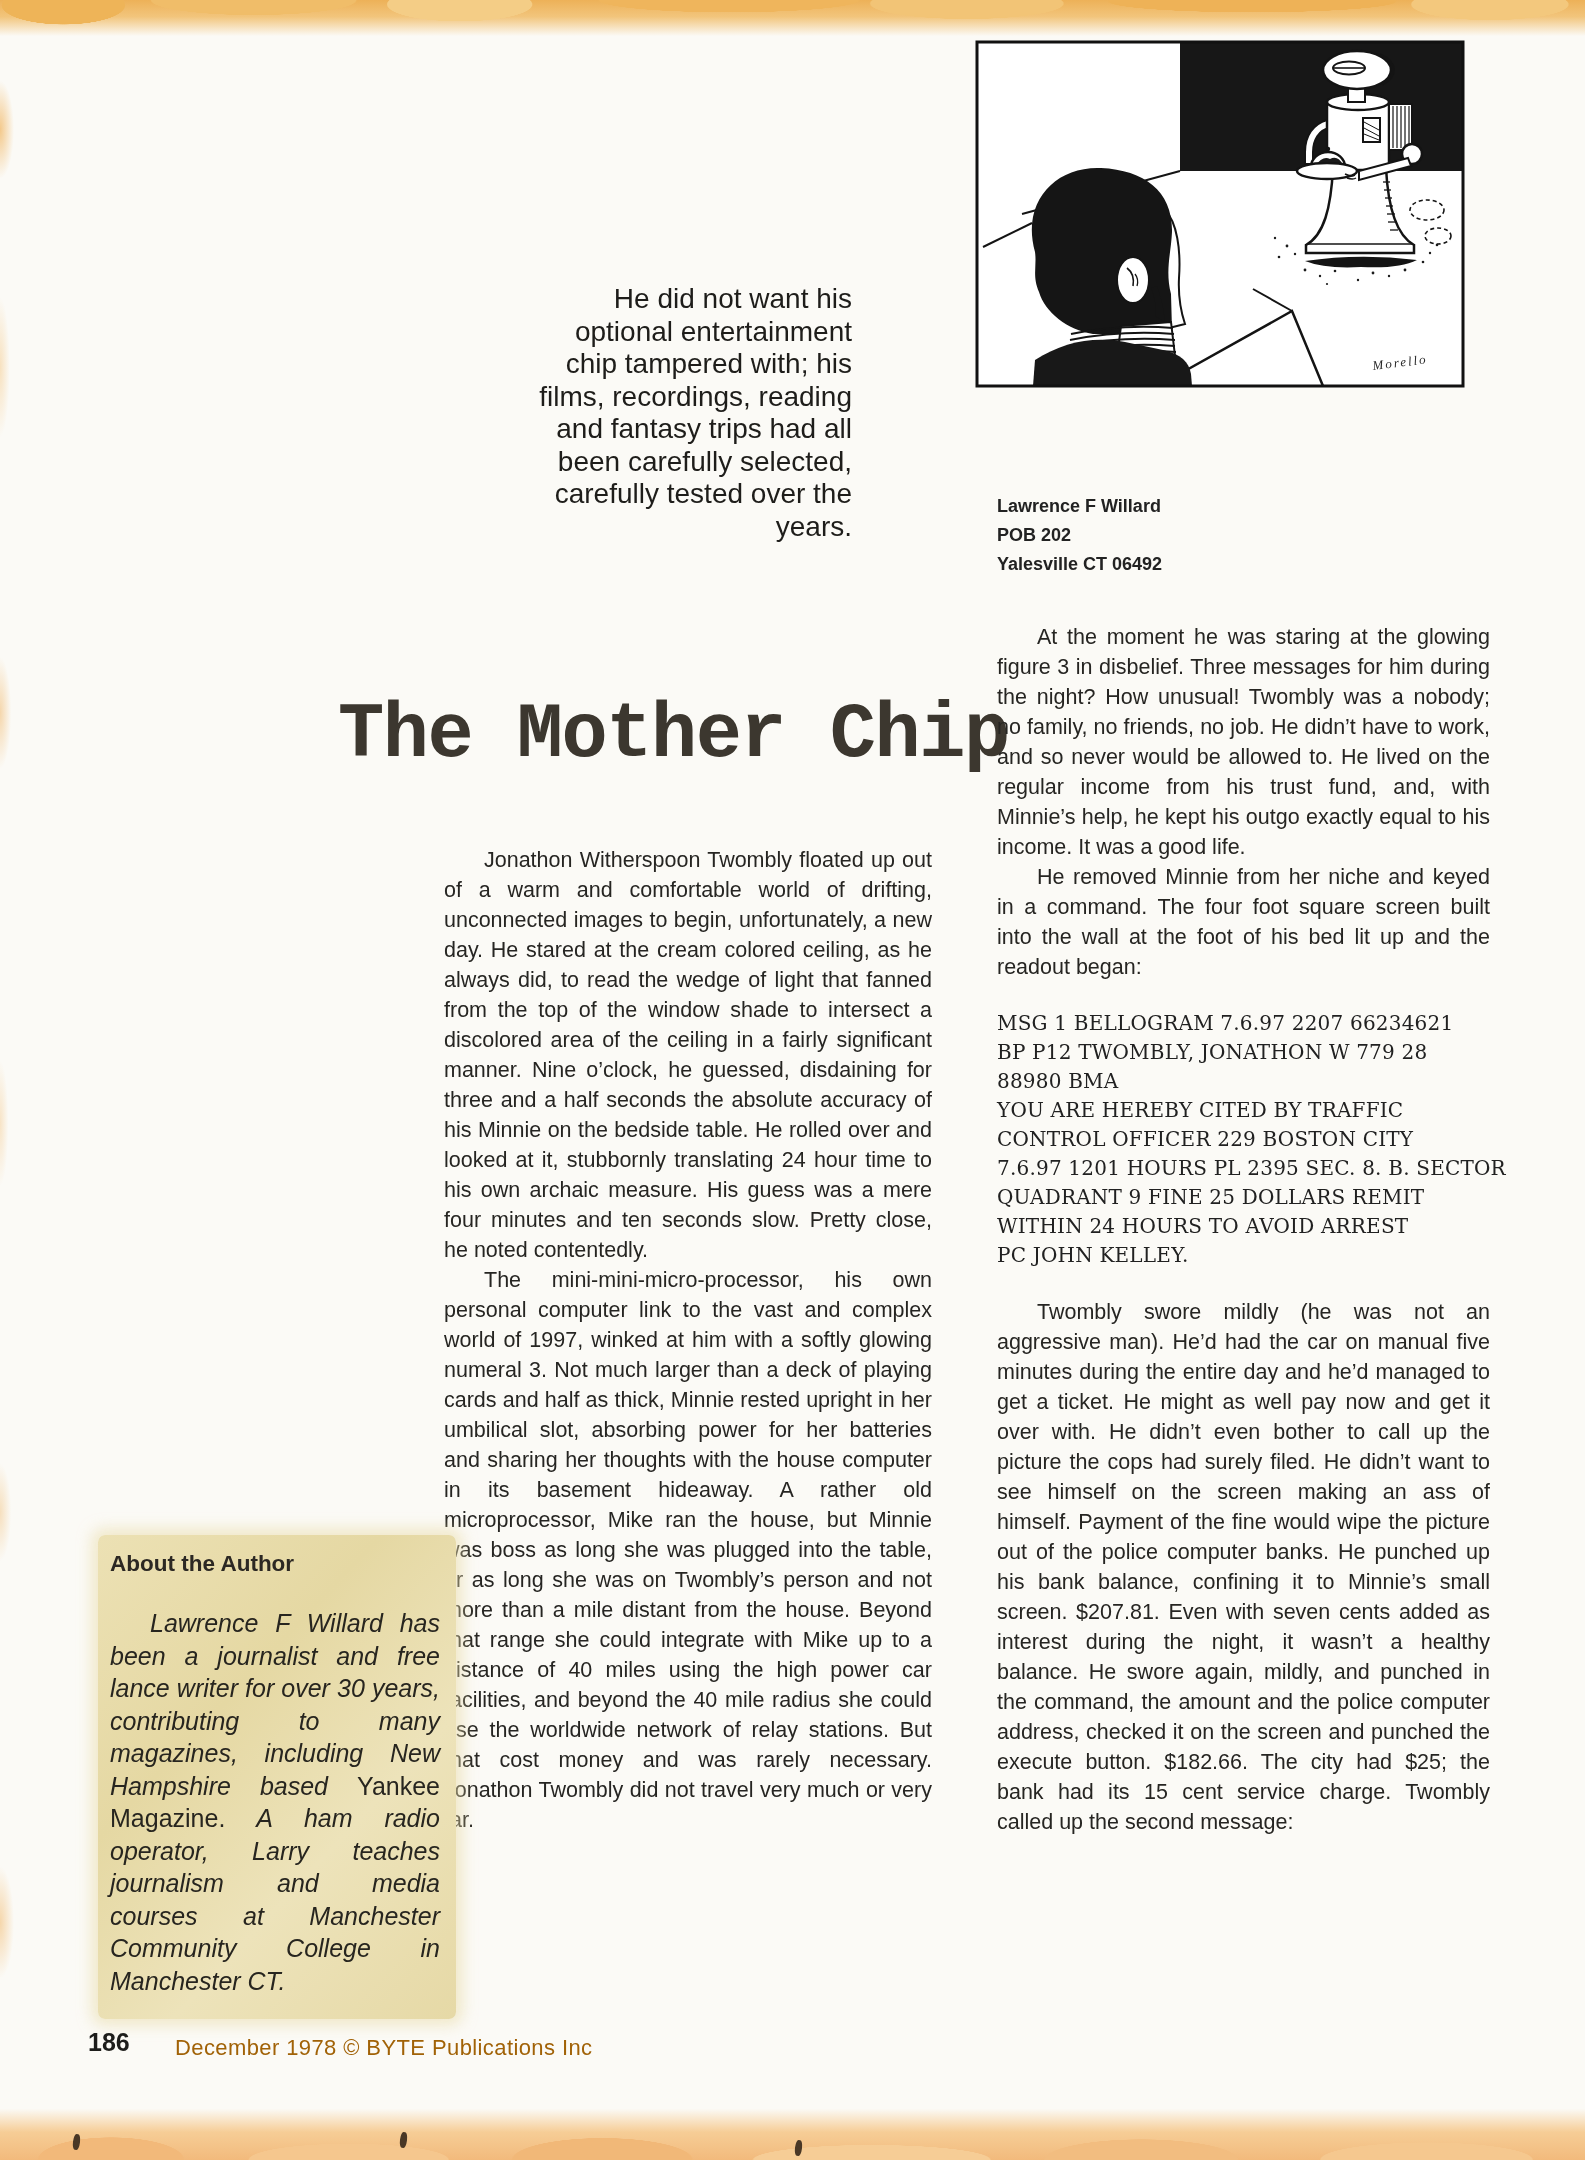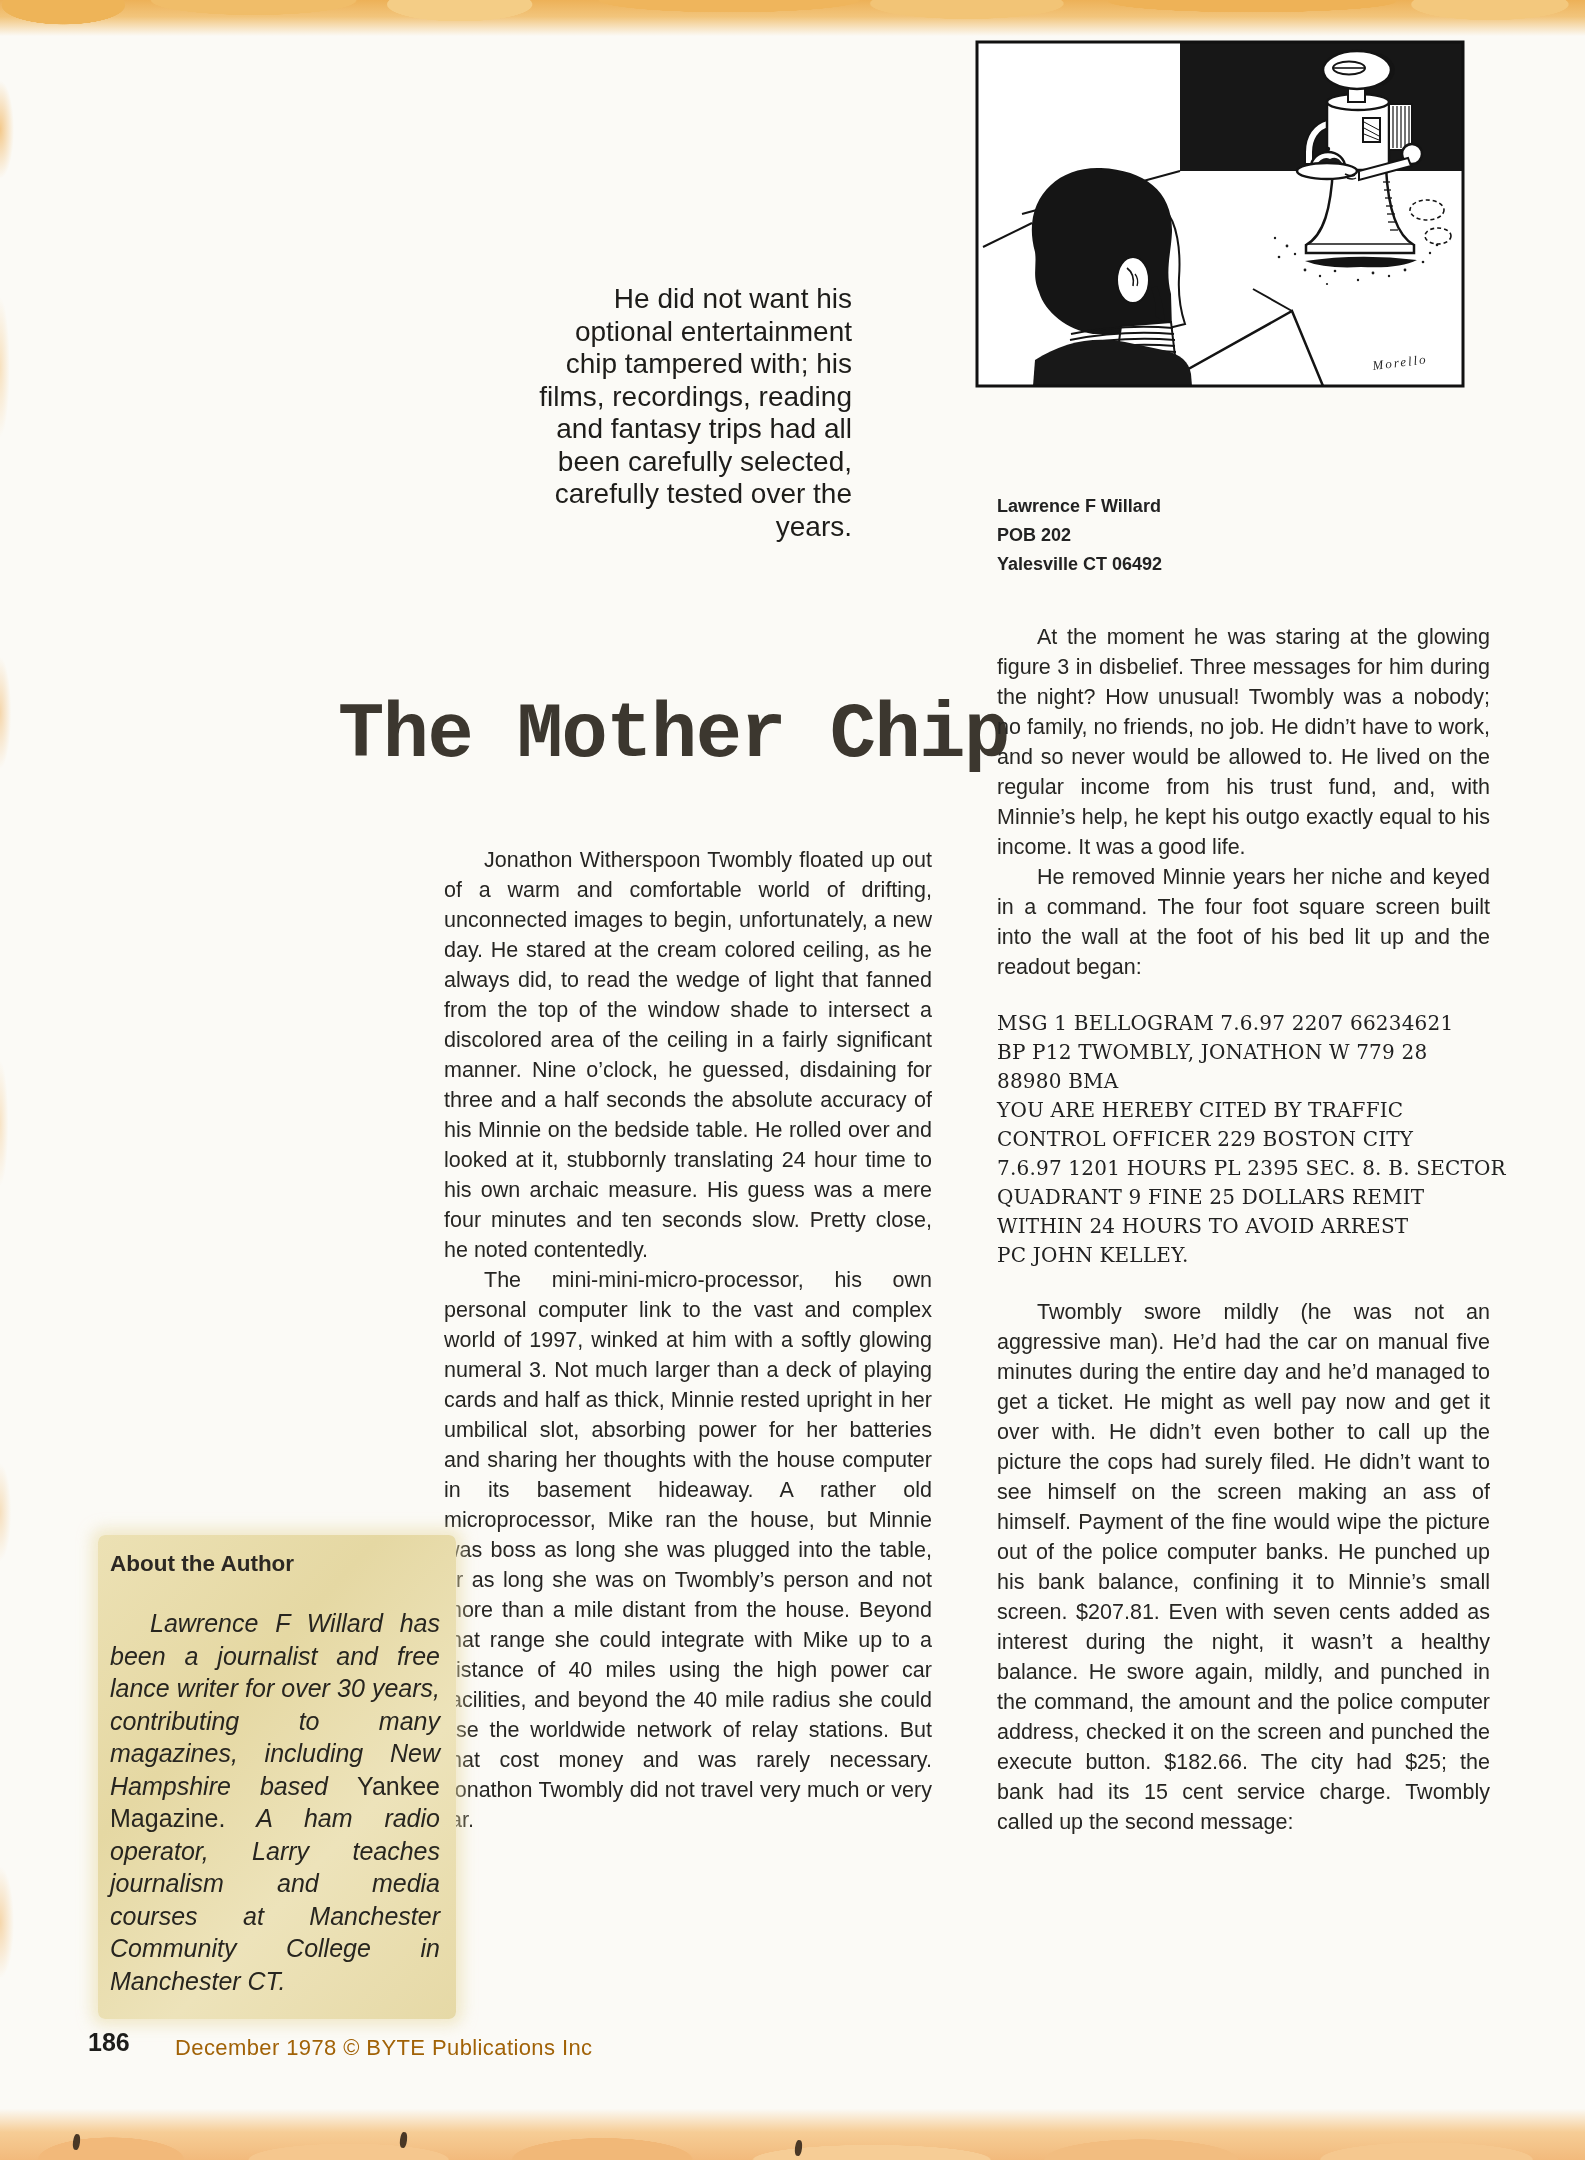--- a/index.html
+++ b/index.html
@@ -211,21 +211,21 @@
   <h1 class="title">The Mother Chip</h1>
 
   <div class="col" id="left-col">
       <p class="para">Jonathon Witherspoon Twombly floated up out of a warm and comfortable world of drifting, unconnected images to begin, unfortunately, a new day. He stared at the cream colored ceiling, as he always did, to read the wedge of light that fanned from the top of the window shade to intersect a discolored area of the ceiling in a fairly significant manner. Nine o’clock, he guessed, disdaining for three and a half seconds the absolute accuracy of his Minnie on the bedside table. He rolled over and looked at it, stubbornly translating 24 hour time to his own archaic measure. His guess was a mere four minutes and ten seconds slow. Pretty close, he noted contentedly.</p>
       <p class="para">The mini-mini-micro-processor, his own personal computer link to the vast and complex world of 1997, winked at him with a softly glowing numeral 3. Not much larger than a deck of playing cards and half as thick, Minnie rested upright in her umbilical slot, absorbing power for her batteries and sharing her thoughts with the house computer in its basement hideaway. A rather old microprocessor, Mike ran the house, but Minnie was boss as long she was plugged into the table, or as long she was on Twombly’s person and not more than a mile distant from the house. Beyond that range she could integrate with Mike up to a distance of 40 miles using the high power car facilities, and beyond the 40 mile radius she could use the worldwide network of relay stations. But that cost money and was rarely necessary. Jonathon Twombly did not travel very much or very far.</p>
     </div>
 
   <div class="col" id="right-col">
     <div>
         <p class="para">At the moment he was staring at the glowing figure 3 in disbelief. Three messages for him during the night? How unusual! Twombly was a nobody; no family, no friends, no job. He didn’t have to work, and so never would be allowed to. He lived on the regular income from his trust fund, and, with Minnie’s help, he kept his outgo exactly equal to his income. It was a good life.</p>
-        <p class="para">He removed Minnie years her niche and keyed in a command. The four foot square screen built into the wall at the foot of his bed lit up and the readout began:</p>
+        <p class="para">He removed Minnie from her niche and keyed in a command. The four foot square screen built into the wall at the foot of his bed lit up and the readout began:</p>
       </div>
     <div class="msg">
         <div class="msg-line">MSG 1 BELLOGRAM 7.6.97 2207 66234621</div>
         <div class="msg-line">BP P12 TWOMBLY, JONATHON W 779 28</div>
         <div class="msg-line">88980 BMA</div>
         <div class="msg-line">YOU ARE HEREBY CITED BY TRAFFIC</div>
         <div class="msg-line">CONTROL OFFICER 229 BOSTON CITY</div>
         <div class="msg-line">7.6.97 1201 HOURS PL 2395 SEC. 8. B. SECTOR</div>
         <div class="msg-line">QUADRANT 9 FINE 25 DOLLARS REMIT</div>
         <div class="msg-line">WITHIN 24 HOURS TO AVOID ARREST</div>

